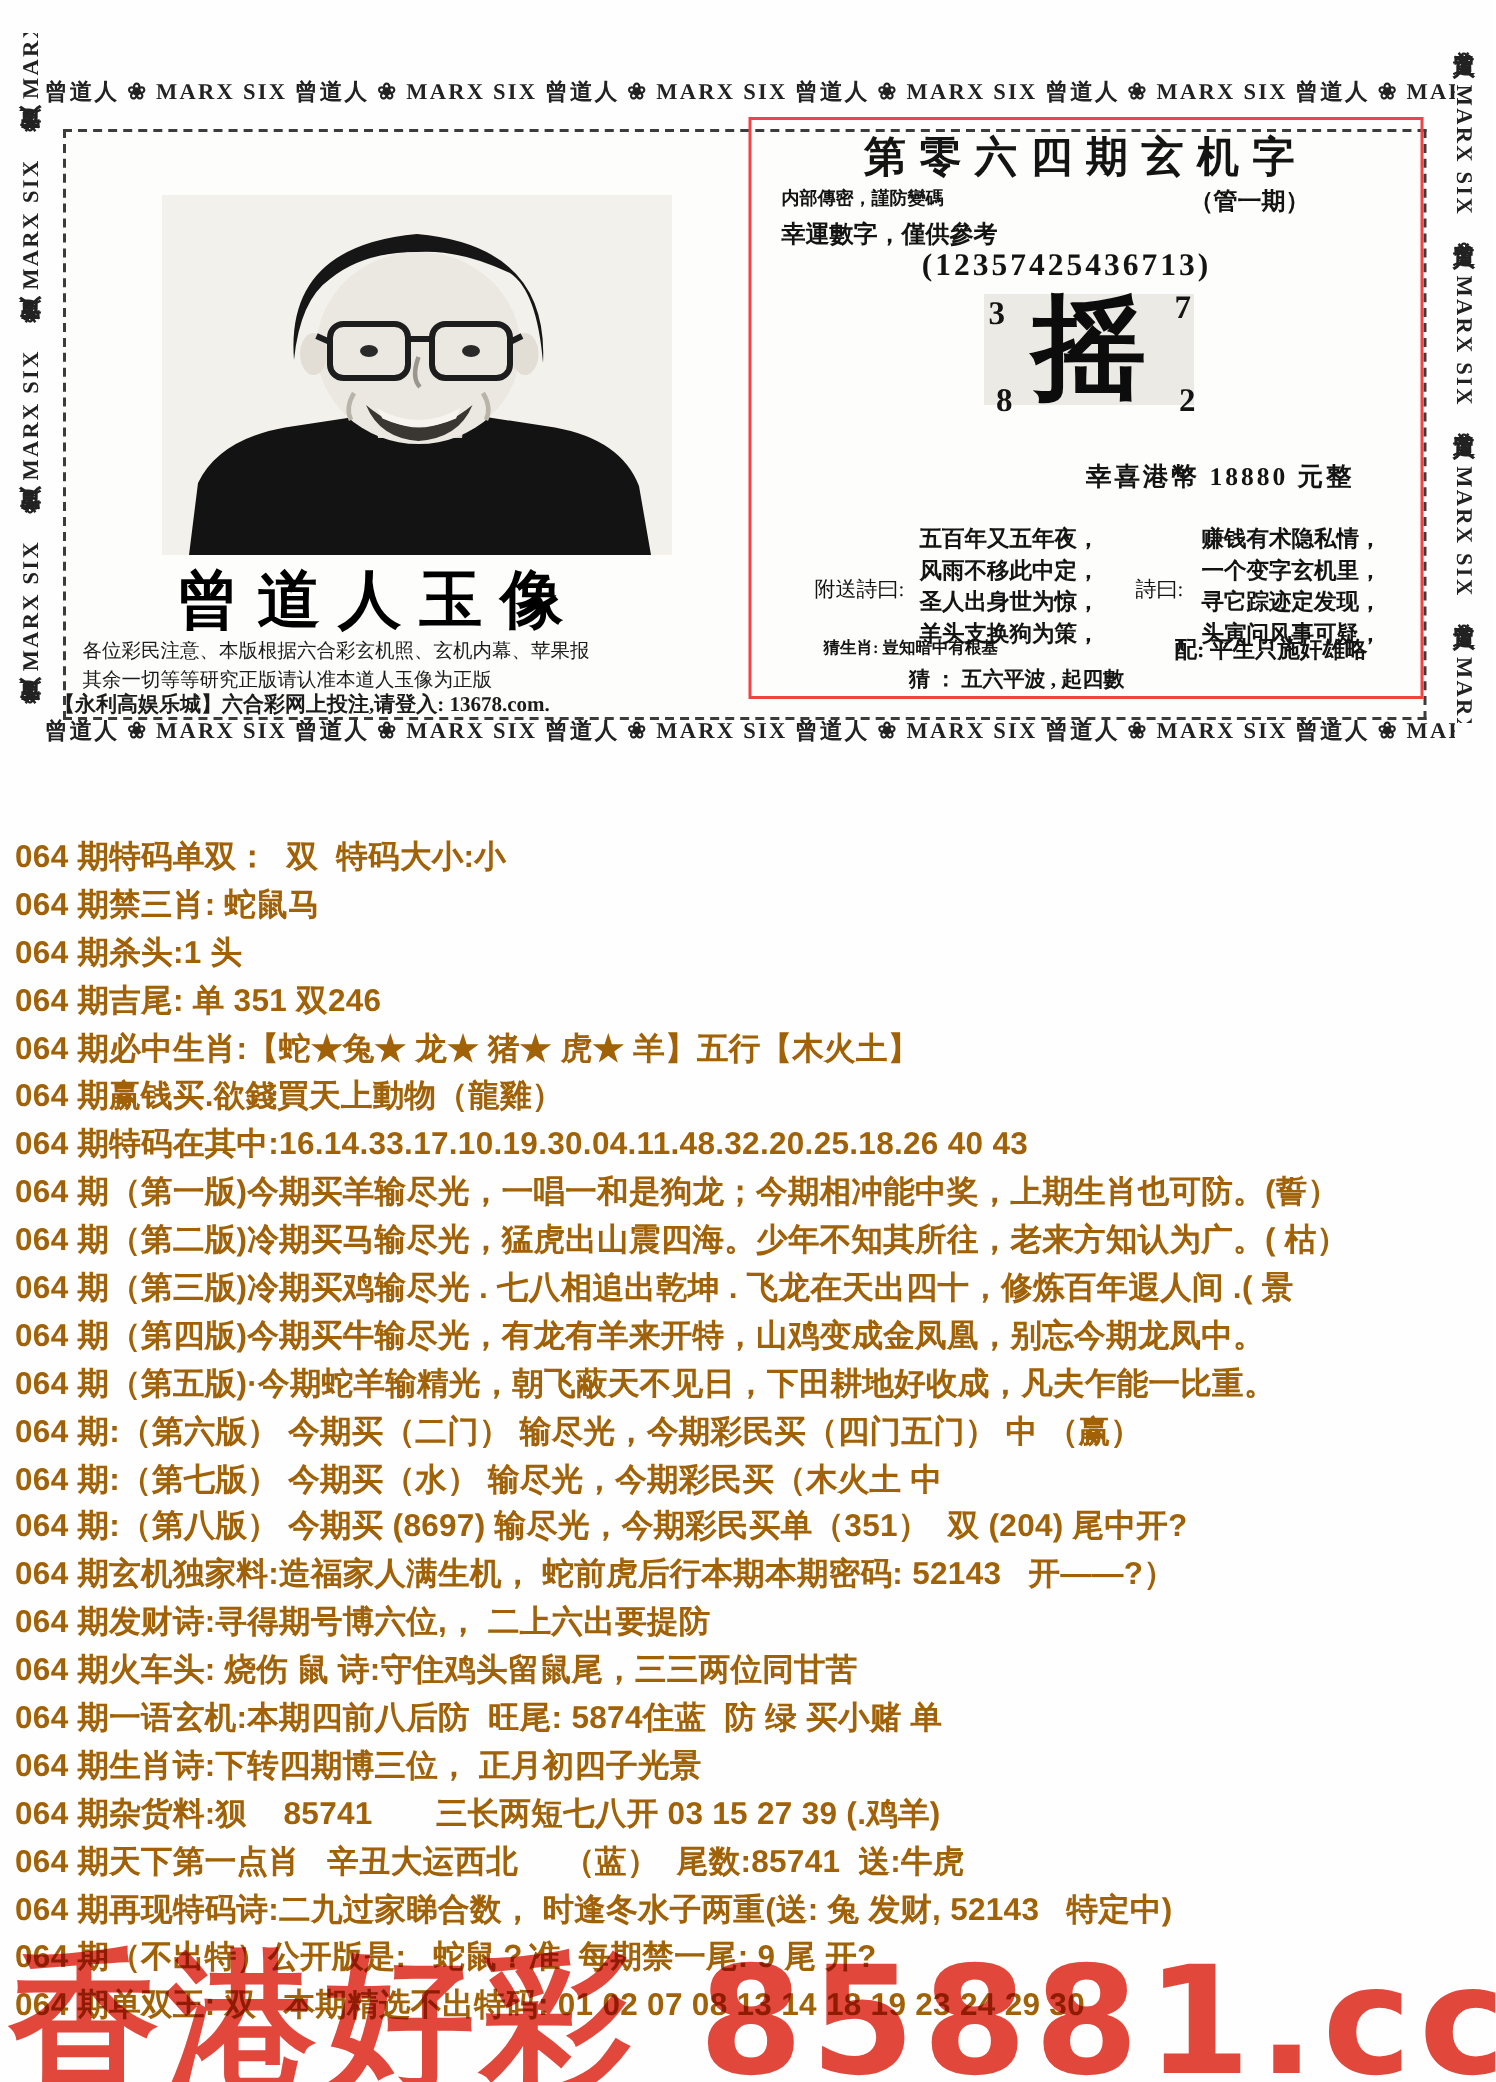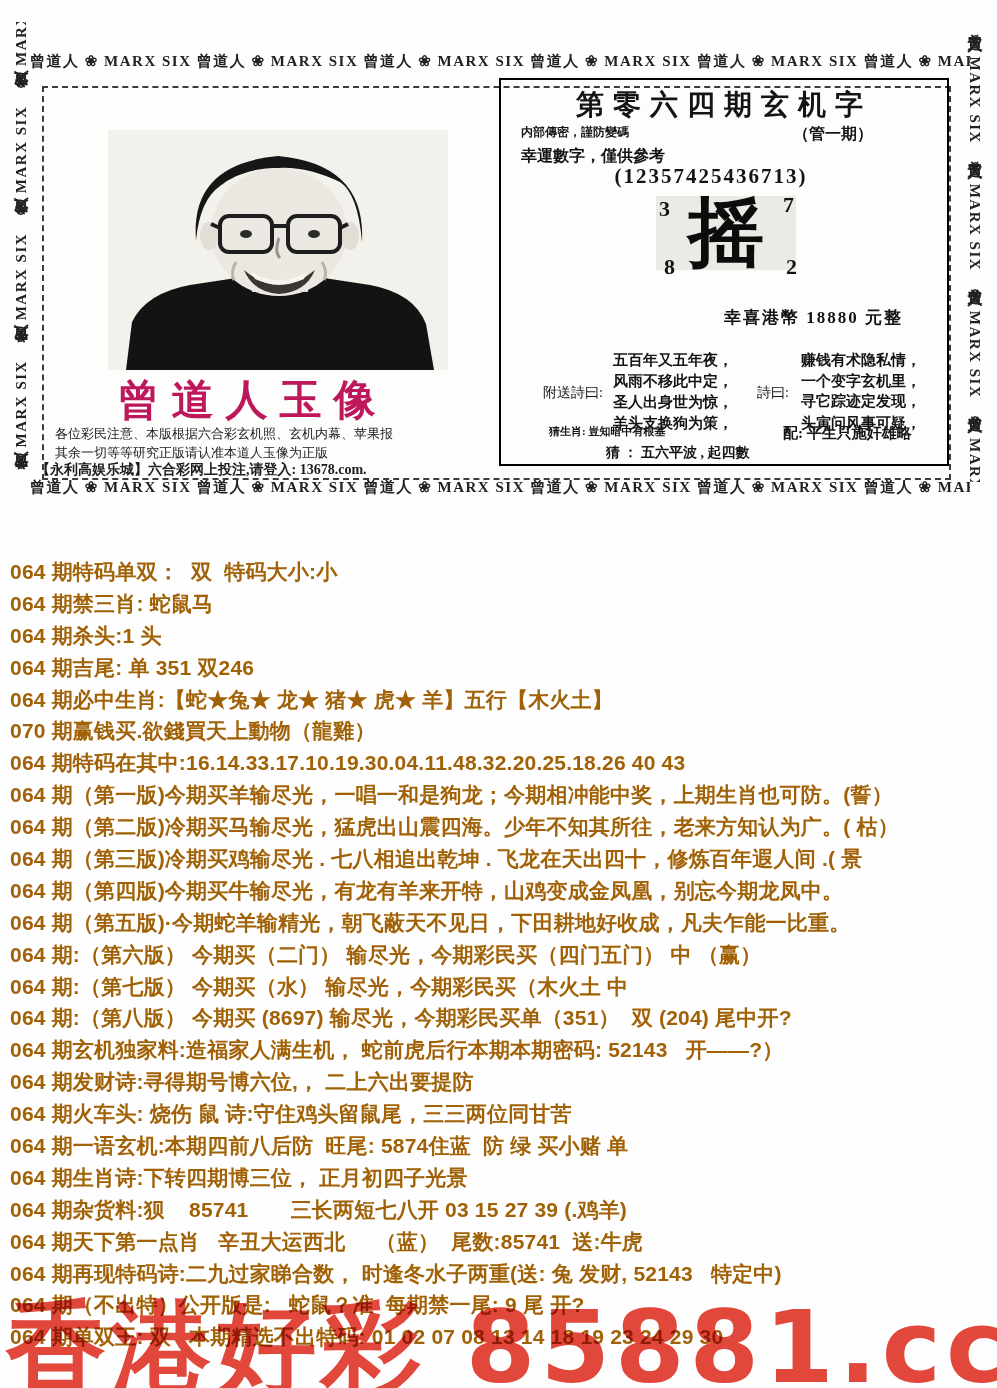--- a/index.html
+++ b/index.html
@@ -14,30 +14,30 @@
   .strip.v{writing-mode:vertical-rl;height:460px;width:22px;top:22px;}
   .strip.vleft{left:12px;transform:rotate(180deg);}
   .strip.vright{left:962px;}
 
   .frame{position:absolute;left:42px;top:86px;width:905px;height:390px;
          border:2px dashed #3c3c3c;background:#fdfdfc;}
 
   .photo{position:absolute;left:108px;top:130px;width:340px;height:240px;}
   .caption{position:absolute;left:60px;top:372px;width:385px;text-align:center;
            font-family:"Liberation Serif",serif;font-weight:bold;font-size:42px;
-           letter-spacing:12px;white-space:nowrap;color:#be185d;}
+           letter-spacing:12px;white-space:nowrap;color:#000000;}
   .note{position:absolute;font-family:"Liberation Serif",serif;font-size:13px;
         white-space:nowrap;color:#1c1c1c;}
   .note1{left:55px;top:425px;}
   .note2{left:55px;top:444px;}
   .note3{left:36px;top:461px;font-weight:bold;font-size:14px;}
 
   
   .panel{position:absolute;left:499px;top:78px;width:446px;height:384px;
-         border:2px solid #000000;font-family:"Liberation Serif",serif;}
+         border:2px solid #ef4444;font-family:"Liberation Serif",serif;}
   .p-title{position:absolute;left:0;top:6px;width:100%;text-align:center;font-weight:bold;
            font-size:28px;letter-spacing:9px;white-space:nowrap;}
   .p-row2l{position:absolute;left:20px;top:44px;font-size:12px;font-weight:bold;}
   .p-row2r{position:absolute;left:292px;top:44px;font-size:16px;font-weight:bold;}
   .p-row3{position:absolute;left:20px;top:66px;font-size:16px;font-weight:bold;}
   .p-nums{position:absolute;left:60px;top:84px;width:300px;text-align:center;
           font-size:21px;font-weight:bold;letter-spacing:2px;}
   .shake{position:absolute;left:0;top:108px;width:446px;height:92px;}
   .shake-bg{position:absolute;left:155px;top:8px;width:140px;height:74px;background:#eceae5;}
   .shake-ch{position:absolute;left:155px;top:2px;width:140px;text-align:center;
@@ -134,36 +134,36 @@
     <div class="pl-lines" style="position:absolute;">
       <div class="poemline" style="position:relative;">五百年又五年夜，</div>
       <div class="poemline" style="position:relative;">风雨不移此中定，</div>
       <div class="poemline" style="position:relative;">圣人出身世为惊，</div>
       <div class="poemline" style="position:relative;">羊头支换狗为策，</div>
     </div>
     <div class="poemlbl pr-lbl">詩曰:</div>
     <div class="pr-lines" style="position:absolute;">
       <div class="poemline" style="position:relative;">赚钱有术隐私情，</div>
       <div class="poemline" style="position:relative;">一个变字玄机里，</div>
-      <div class="poemline" style="position:relative;font-family:Liberation Mono, monospace;">寻它踪迹定发现，</div>
+      <div class="poemline" style="position:relative;">寻它踪迹定发现，</div>
       <div class="poemline" style="position:relative;">头寅问风事可疑，</div>
     </div>
 
     <div class="p-guess1">猜生肖: 豈知暗中有根基</div>
     <div class="p-pei">配: 平生只施奸雄略</div>
     <div class="p-guess2">猜 ： 五六平波 , 起四數</div>
   </div>
 
   <div class="list">
     <div class="line">064 期特码单双：  双  特码大小:小</div>
     <div class="line">064 期禁三肖: 蛇鼠马</div>
     <div class="line">064 期杀头:1 头</div>
     <div class="line">064 期吉尾: 单 351 双246</div>
     <div class="line">064 期必中生肖:【蛇★兔★ 龙★ 猪★ 虎★ 羊】五行【木火土】</div>
-    <div class="line">070 期赢钱买.欲錢買天上動物（龍雞）</div>
+    <div class="line">064 期赢钱买.欲錢買天上動物（龍雞）</div>
     <div class="line">064 期特码在其中:16.14.33.17.10.19.30.04.11.48.32.20.25.18.26 40 43</div>
     <div class="line">064 期（第一版)今期买羊输尽光，一唱一和是狗龙；今期相冲能中奖，上期生肖也可防。(誓）</div>
     <div class="line">064 期（第二版)冷期买马输尽光，猛虎出山震四海。少年不知其所往，老来方知认为广。( 枯）</div>
     <div class="line">064 期（第三版)冷期买鸡输尽光 . 七八相追出乾坤 . 飞龙在天出四十，修炼百年遐人间 .( 景</div>
     <div class="line">064 期（第四版)今期买牛输尽光，有龙有羊来开特，山鸡变成金凤凰，别忘今期龙凤中。</div>
     <div class="line">064 期（第五版)·今期蛇羊输精光，朝飞蔽天不见日，下田耕地好收成，凡夫乍能一比重。</div>
     <div class="line">064 期:（第六版） 今期买（二门） 输尽光，今期彩民买（四门五门） 中 （赢）</div>
     <div class="line">064 期:（第七版） 今期买（水） 输尽光，今期彩民买（木火土 中</div>
     <div class="line">064 期:（第八版） 今期买 (8697) 输尽光，今期彩民买单（351）  双 (204) 尾中开?</div>
     <div class="line">064 期玄机独家料:造福家人满生机， 蛇前虎后行本期本期密码: 52143   开——?）</div>

